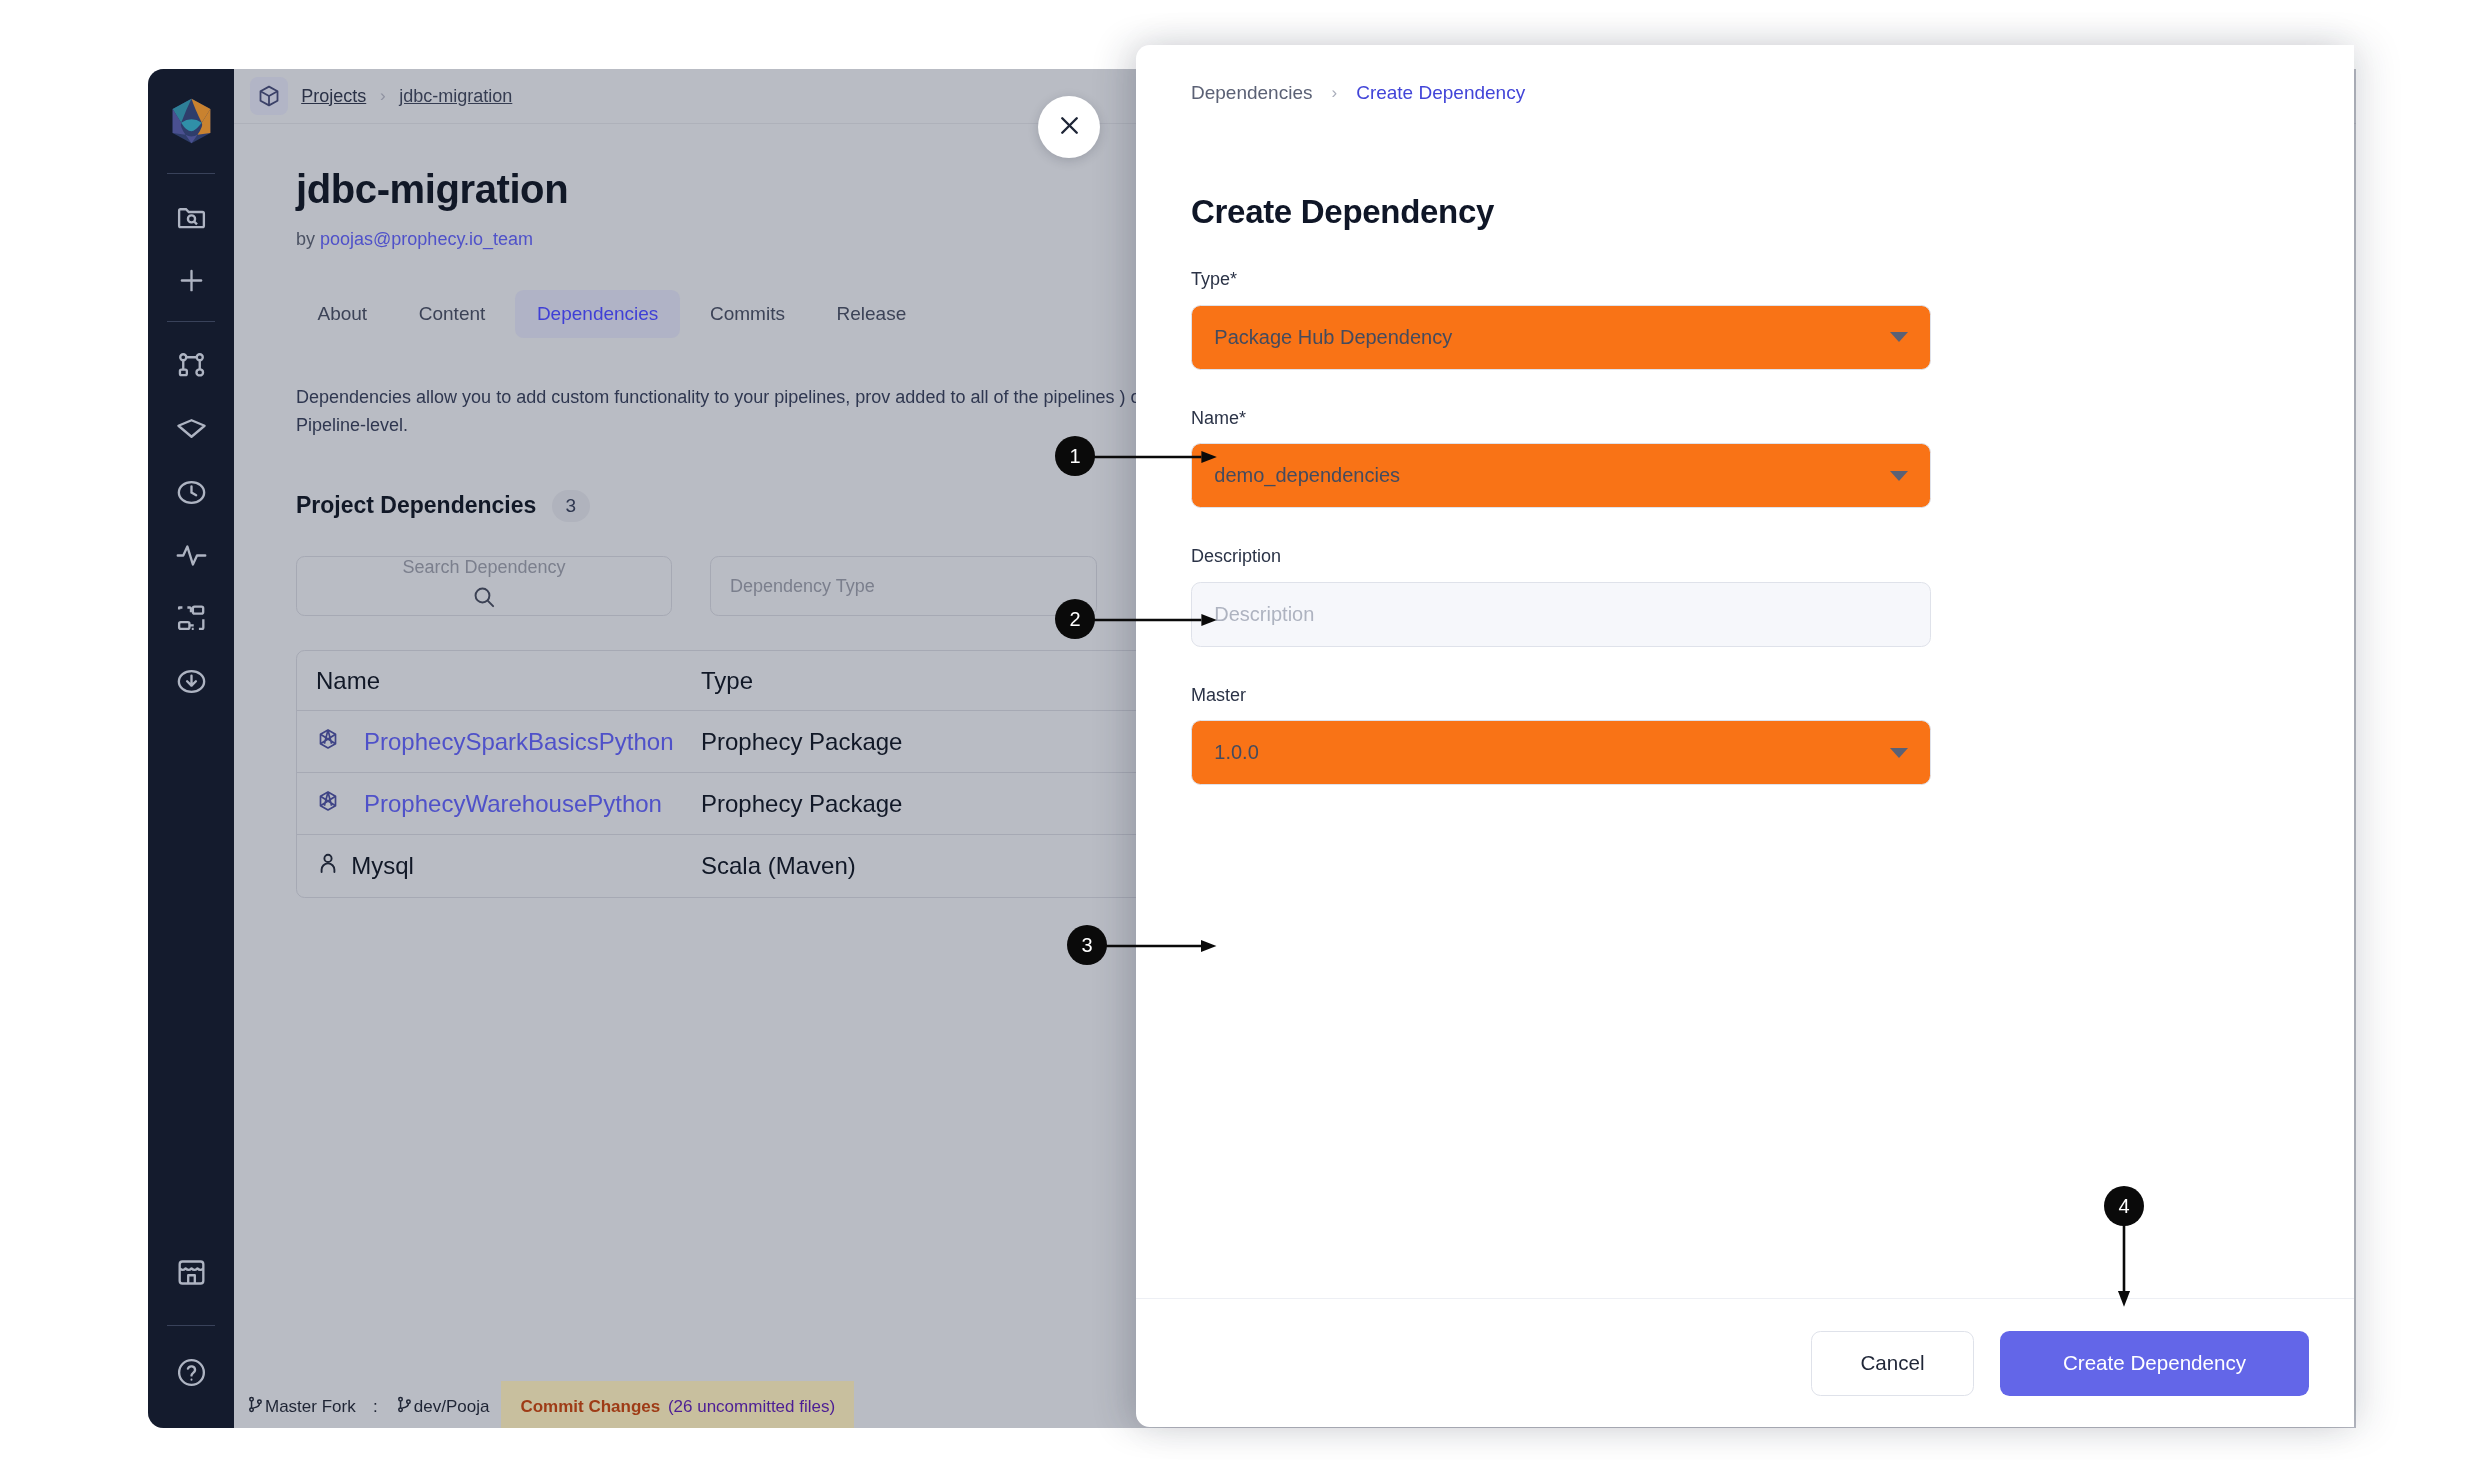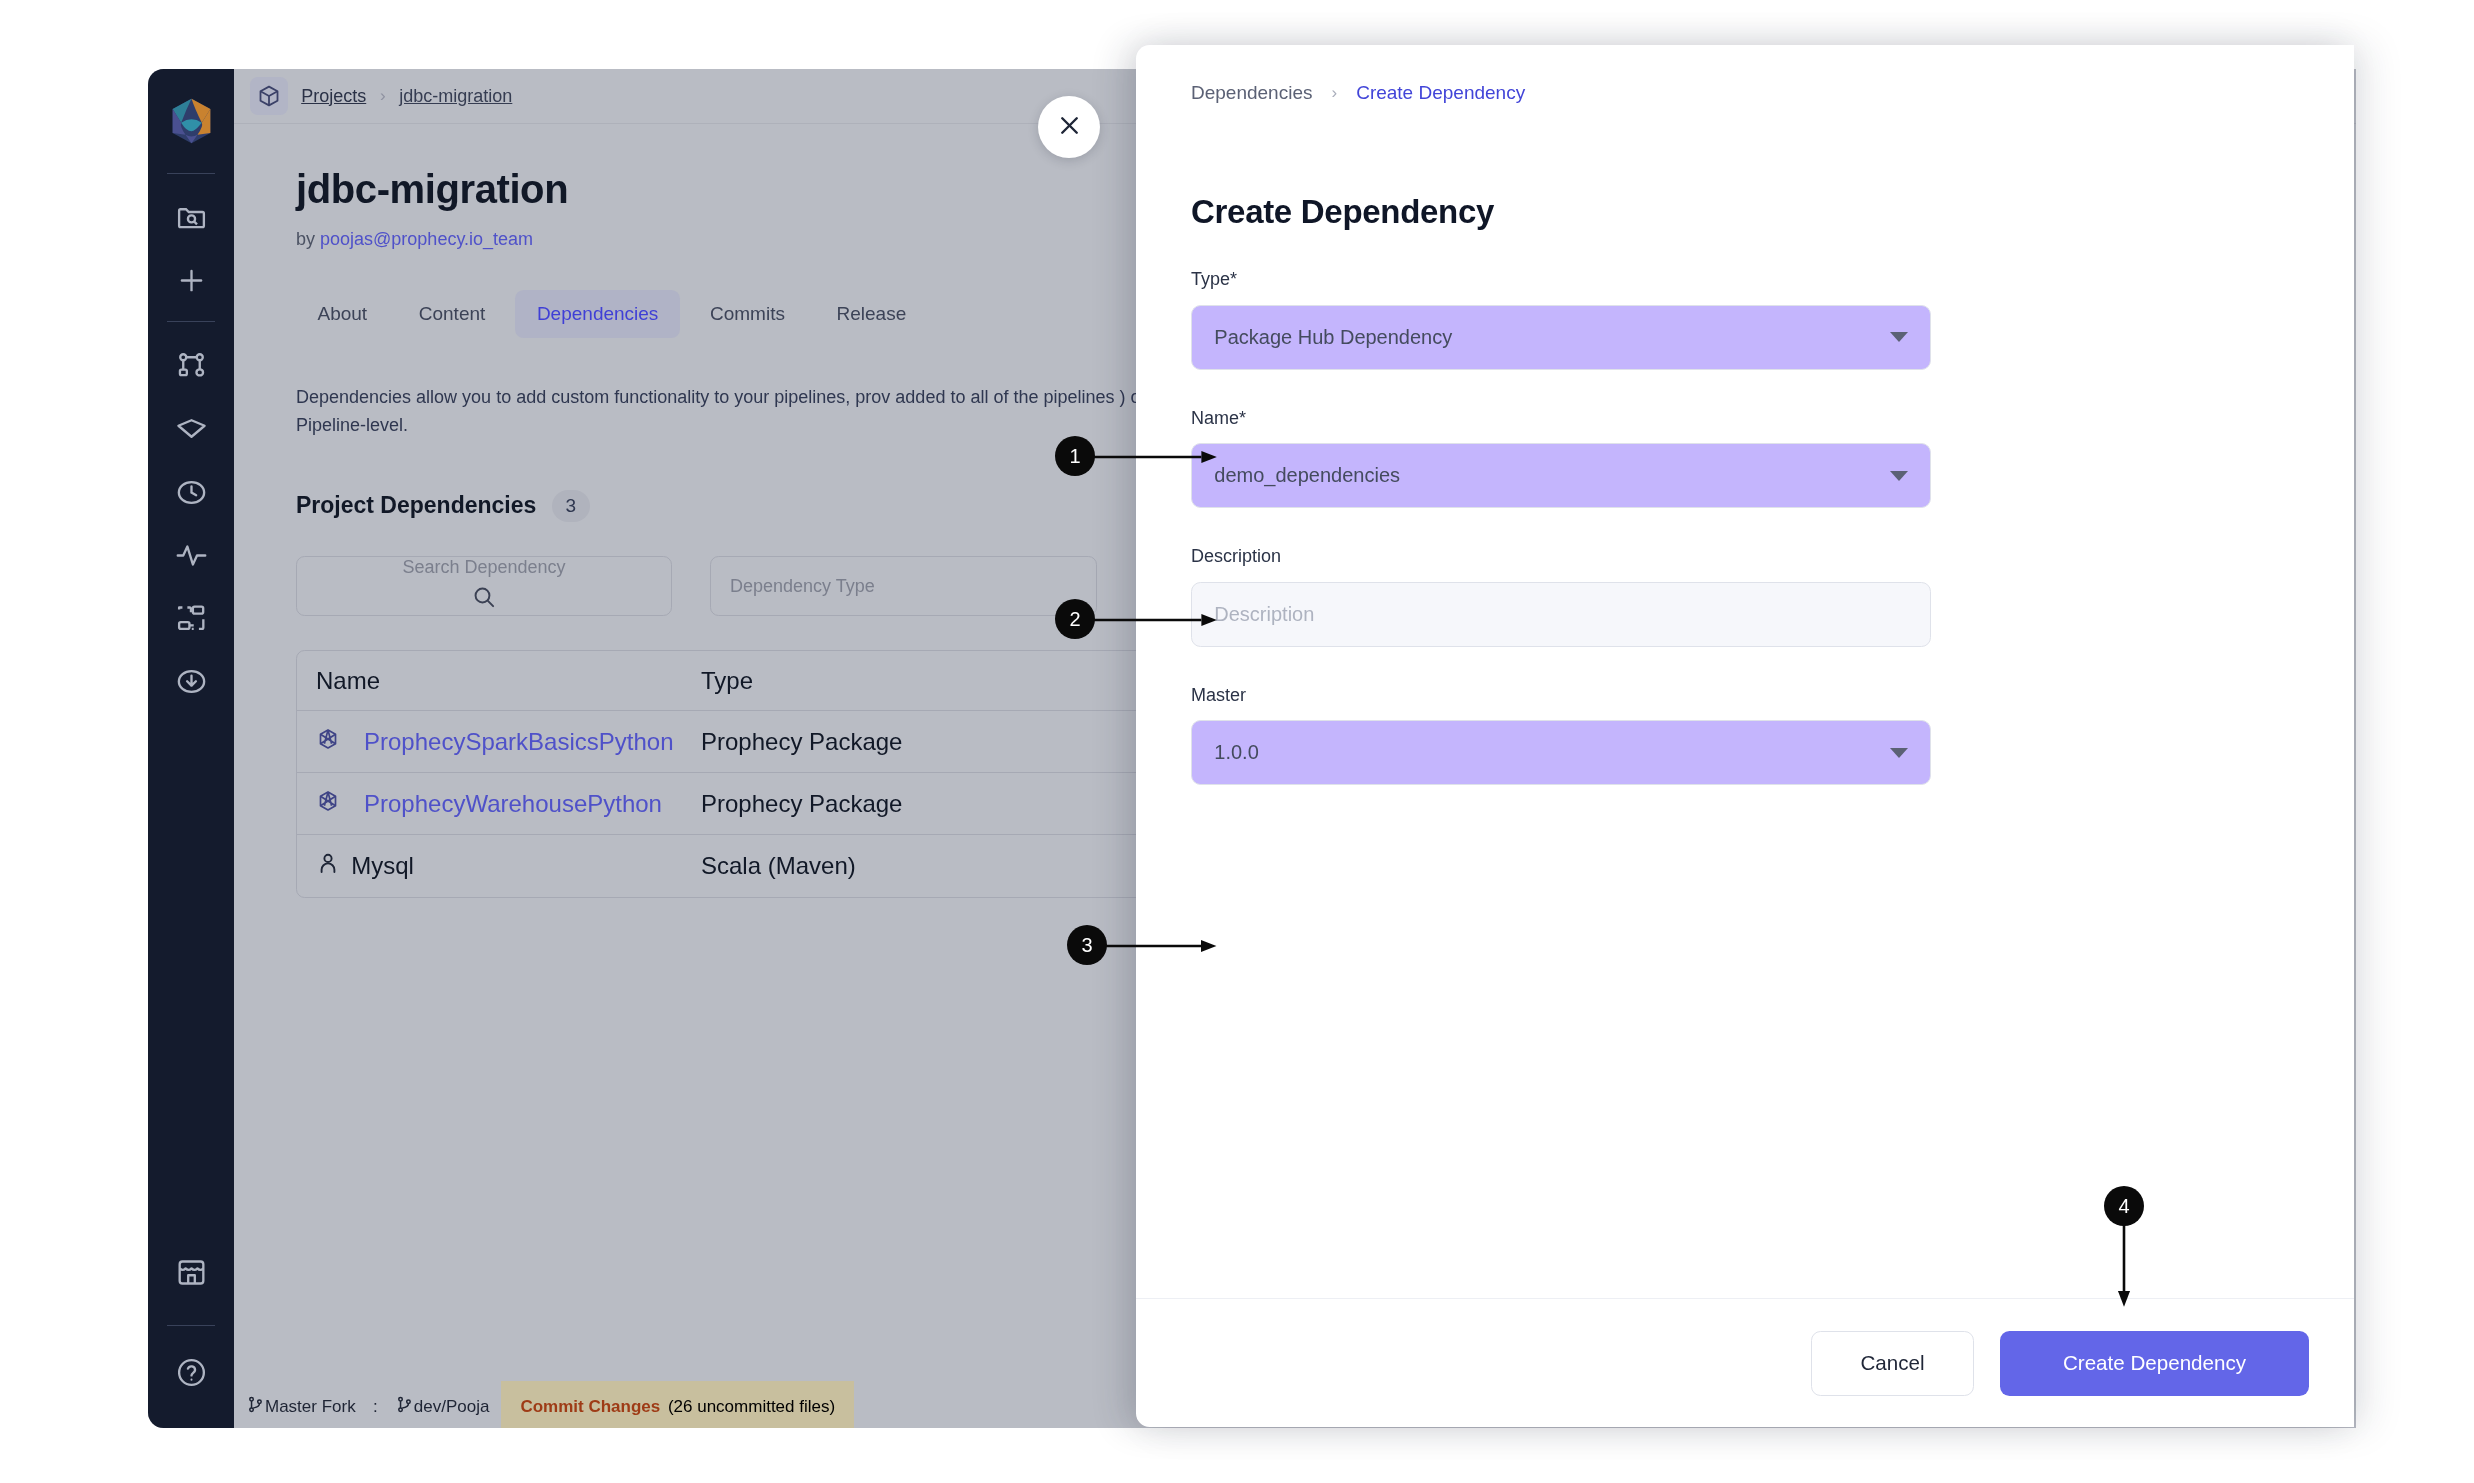--- a/index.html
+++ b/index.html
@@ -122,21 +122,21 @@
     background: #b9bcc4;
   }
   .sb-item { display: flex; align-items: center; gap: 0; font-size: 17px; color: #1e2434; padding: 0 12px; }
   .sb-colon { font-size: 17px; color: #1e2434; padding: 0 5.2px; }
   #sb-commit {
     background: #c8bf9e; height: 52px;
     display: flex; align-items: center; gap: 7.7px;
     padding: 0 19px; font-size: 17px;
   }
   #sb-commit .b { font-weight: 700; color: #9e3b16; }
-  #sb-commit .n { color: #000000; }
+  #sb-commit .n { color: #4c1d95; }
 
   
   #drawer {
     position: absolute; left: 1136px; top: 45px;
     width: 1218px; height: 1382px;
     background: #ffffff;
     border-radius: 13.7px 0 0 13.7px;
     box-shadow: -12px 0 34px rgba(30,35,55,0.16), 13.7px 0 38px rgba(30,35,55,0.10);
     overflow: hidden;
   }
@@ -149,21 +149,21 @@
   #drawer-head .c2 { color: #4245d8; }
 
   #drawer-body { padding: 52px 55px 0 55px; }
   #drawer-title { font-size: 33px; font-weight: 700; color: #0f1627; letter-spacing: -0.3px; }
 
   .form-group { margin-top: 38px; }
   .form-group:first-of-type { margin-top: 48px; }
   .form-label { font-size: 18px; color: #2b3347; margin-bottom: 14.6px; }
   .form-ctl {
     height: 65px; border: 0.9px solid #dfe2ea; border-radius: 9.5px;
-    background: #c4b5fd;
+    background: #f97316;
     display: flex; align-items: center; justify-content: space-between;
     padding: 0 22.3px; font-size: 20px; color: #444b5e;
     width: 740px;
   }
   .form-ctl.filled { background: #f6f7fb; color: #aeb3c0; }
   .caret { width: 0; height: 0; border-left: 9.5px solid transparent; border-right: 9.5px solid transparent; border-top: 10.3px solid #5b6175; }
 
   #drawer-foot {
     position: absolute; left: 0; right: 0; bottom: 0; height: 129px;
     border-top: 0.9px solid #edeff4;

